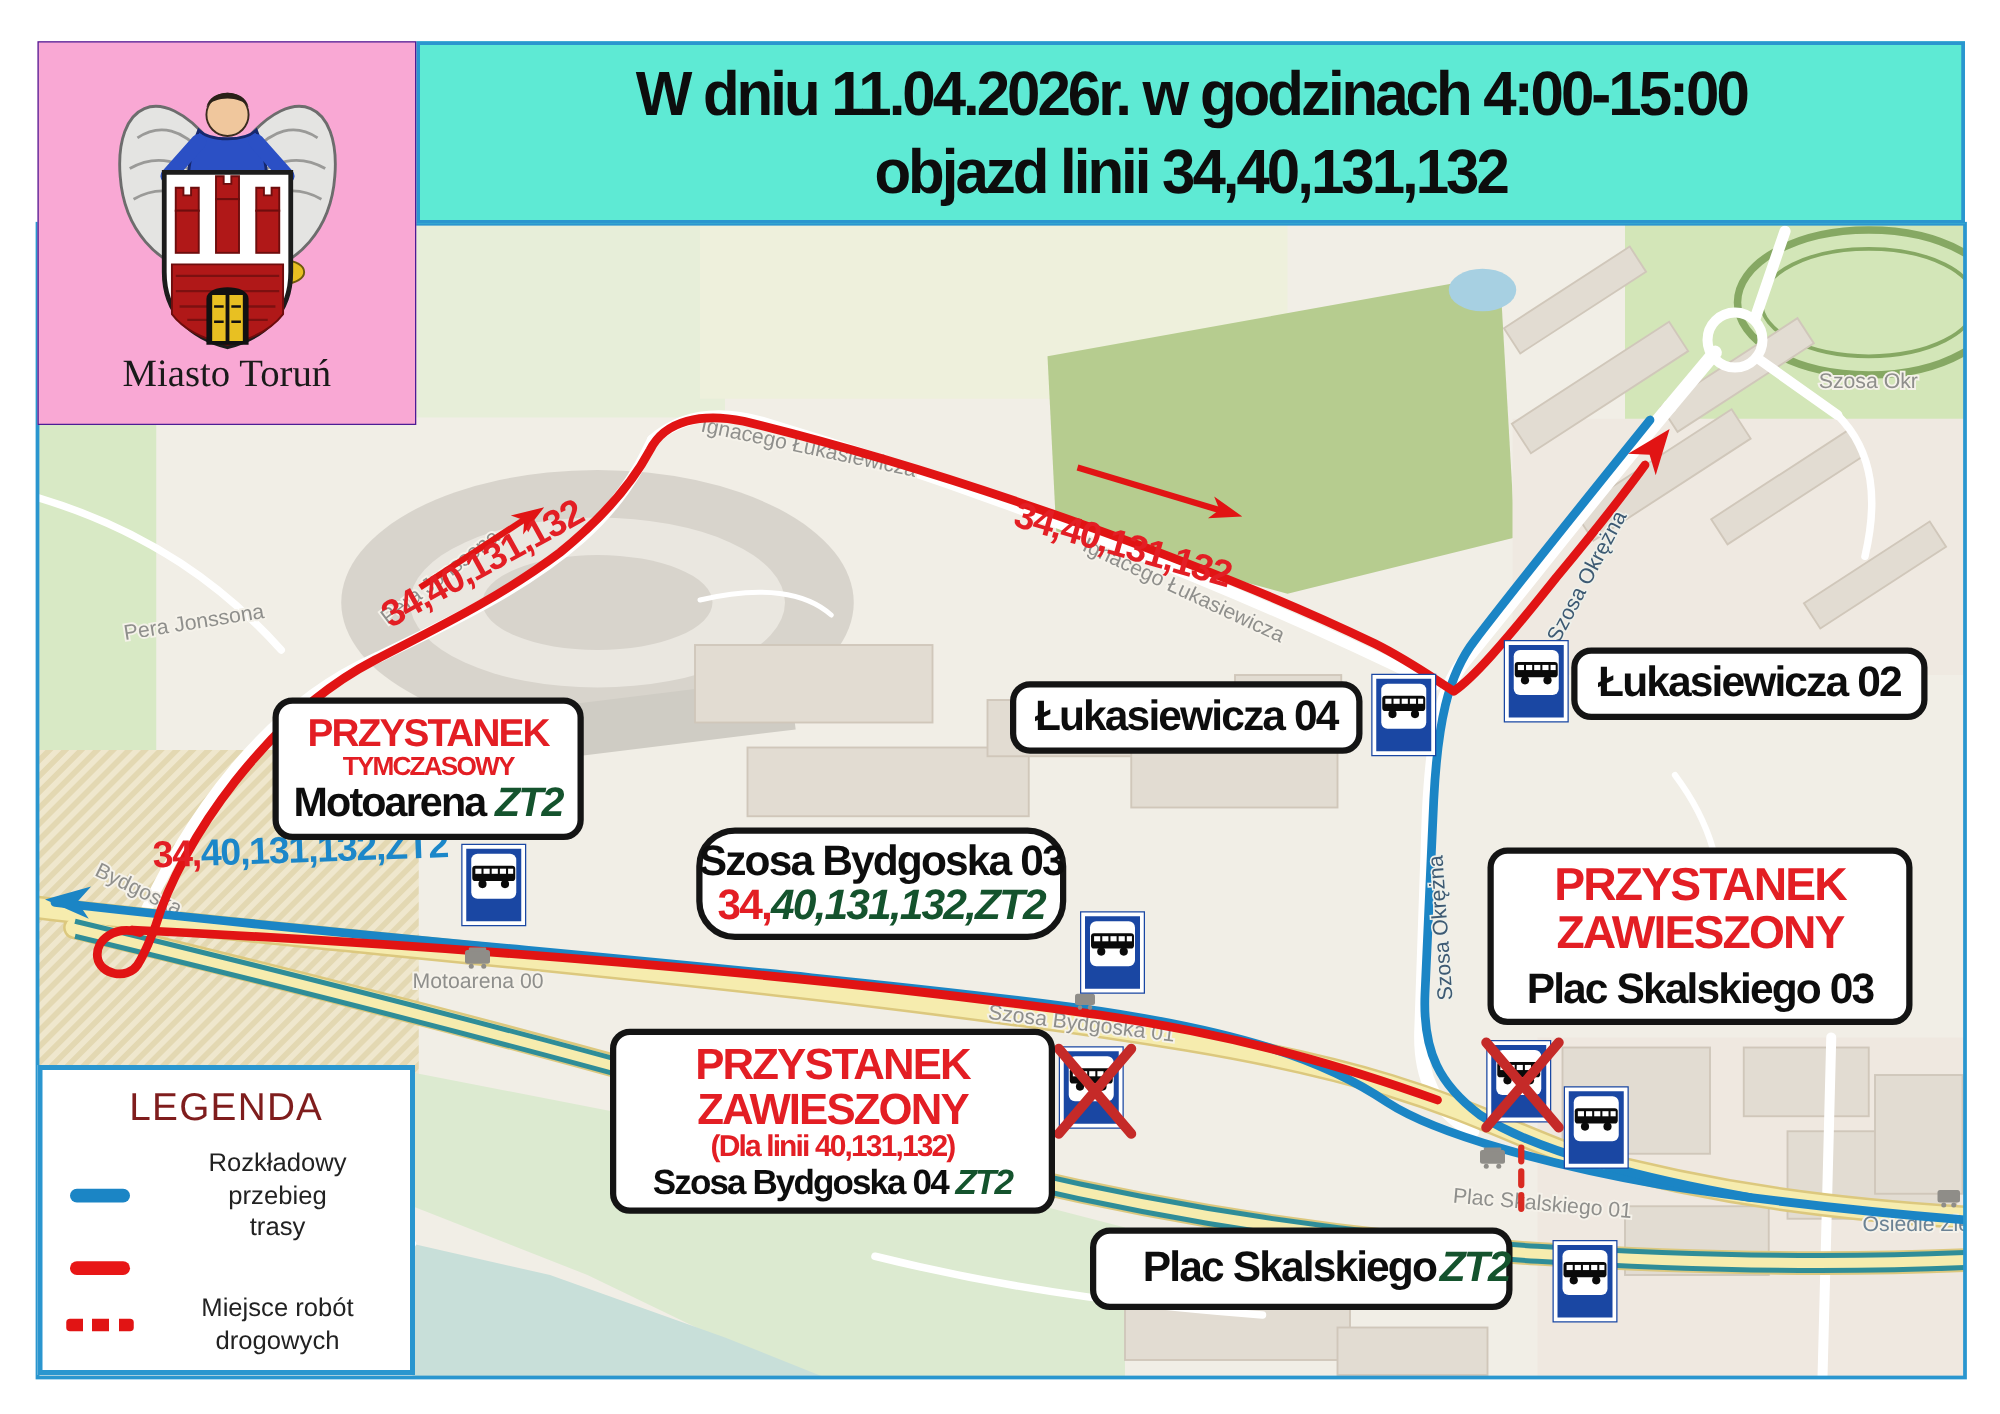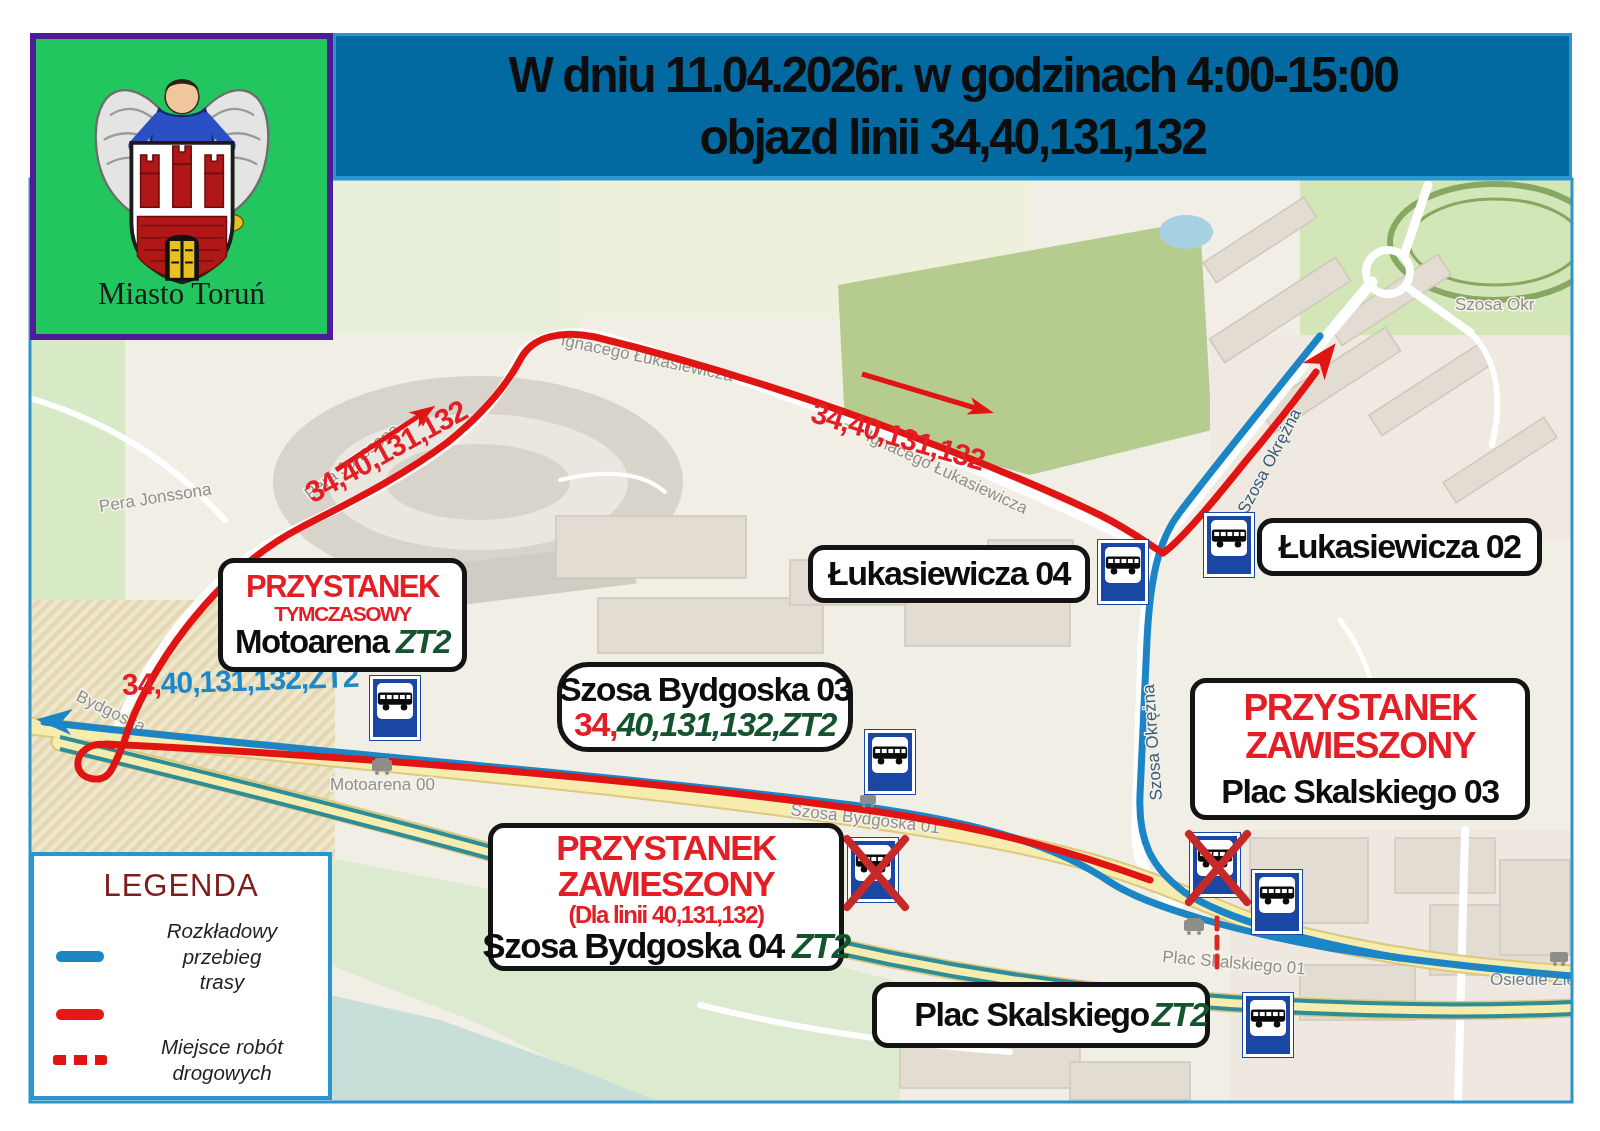--- a/index.html
+++ b/index.html
@@ -5,25 +5,25 @@
   html,body{margin:0;padding:0;background:#fff;}
   .page{position:relative;width:1600px;height:1131px;background:#fff;overflow:hidden;
         font-family:"Liberation Sans",sans-serif;}
   .page *{box-sizing:border-box;}
 
   
   .map-frame{position:absolute;left:30px;top:179px;width:1542px;height:923px;
              border:3px solid #2a96cf;background:#f1eee6;}
   svg.mapsvg{position:absolute;left:0;top:0;width:1600px;height:1131px;pointer-events:none;}
 
-  .logo-box{position:absolute;left:30px;top:33px;width:303px;height:307px;background:#22c55e;
-            border:6px solid #4c1d95;text-align:center;z-index:30;}
+  .logo-box{position:absolute;left:30px;top:33px;width:303px;height:307px;background:#f9a8d4;
+            border:1px solid #4c1d95;text-align:center;z-index:30;}
   .logo-caption{position:absolute;left:0;right:0;bottom:22px;font-family:"Liberation Serif",serif;
             font-size:31px;color:#1a1a1a;}
-  .title-box{position:absolute;left:333px;top:33px;width:1239px;height:146px;background:#0369a1;
+  .title-box{position:absolute;left:333px;top:33px;width:1239px;height:146px;background:#5eead4;
             border:3px solid #2a96cf;z-index:29;display:flex;flex-direction:column;
             align-items:center;justify-content:center;}
   .title-line{font-weight:bold;color:#0d0d0d;font-size:50px;letter-spacing:-2.5px;line-height:62px;
             transform:scaleX(0.96);white-space:nowrap;}
 
   
   .rlabel{position:absolute;font-weight:bold;font-size:30px;letter-spacing:-1px;white-space:nowrap;
           transform-origin:0 50%;z-index:8;}
   .rlabel .red,.red-t{color:#e31e24;}
   .rlabel .blue,.blue-t{color:#1c87c9;}
@@ -45,21 +45,21 @@
   .stop-inner svg{width:36px;height:21px;}
   .cross{position:absolute;left:-8px;top:-8px;width:66px;height:80px;overflow:visible;}
 
   
   .legend{position:absolute;left:30px;top:852px;width:302px;height:248px;background:#fff;
           border:4px solid #2a96cf;z-index:25;}
   .legend-title{text-align:center;font-size:31px;color:#7f1d1d;margin-top:12px;letter-spacing:1px;}
   .legend-row{display:flex;align-items:center;margin-top:14px;}
   .legend-swatch-cell{width:92px;display:flex;justify-content:center;flex:none;}
   .legend-label{flex:1;text-align:center;font-size:20.5px;color:#222;line-height:1.25;
-          white-space:pre-line;padding-right:10px;font-style:italic;}
+          white-space:pre-line;padding-right:10px;}
   .sw-blue{width:48px;height:11px;border-radius:6px;background:#1b85c5;}
   .sw-red{width:48px;height:11px;border-radius:6px;background:#e81616;}
   .sw-dash{width:54px;height:10px;background:repeating-linear-gradient(90deg,#e11414 0 13px,transparent 13px 21px);
           border-radius:3px;}
 </style>
 </head>
 <body>
 
 <div class="page">
 
@@ -242,21 +242,21 @@
 
   <div class="sbox" style="left:557px;top:662px;width:296px;height:90px;border-radius:31px;">
     <div class="k" style="font-size:34px;">Szosa Bydgoska 03</div>
     <div style="font-size:34px;"><span class="r">34,</span><span class="b">40,131,132,ZT2</span></div>
   </div>
 
   <div class="sbox" style="left:488px;top:823px;width:356px;height:148px;">
     <div class="r" style="font-size:35px;">PRZYSTANEK</div>
     <div class="r" style="font-size:35px;">ZAWIESZONY</div>
     <div class="r" style="font-size:24px;">(Dla linii 40,131,132)</div>
-    <div style="font-size:35px;"><span class="k">Szosa Bydgoska 04</span>&nbsp;<span class="b">ZT2</span></div>
+    <div style="font-size:28px;"><span class="k">Szosa Bydgoska 04</span>&nbsp;<span class="b">ZT2</span></div>
   </div>
 
   <div class="sbox" style="left:1190px;top:678px;width:340px;height:142px;">
     <div class="r" style="font-size:37px;">PRZYSTANEK</div>
     <div class="r" style="font-size:37px;">ZAWIESZONY</div>
     <div class="k" style="font-size:34px;margin-top:8px;">Plac Skalskiego 03</div>
   </div>
 
   <div class="sbox" style="left:872px;top:982px;width:338px;height:66px;flex-direction:row;padding-left:40px;">
     <span class="k" style="font-size:34px;">Plac Skalskiego</span>&nbsp;<span class="b" style="font-size:34px;">ZT2</span>

